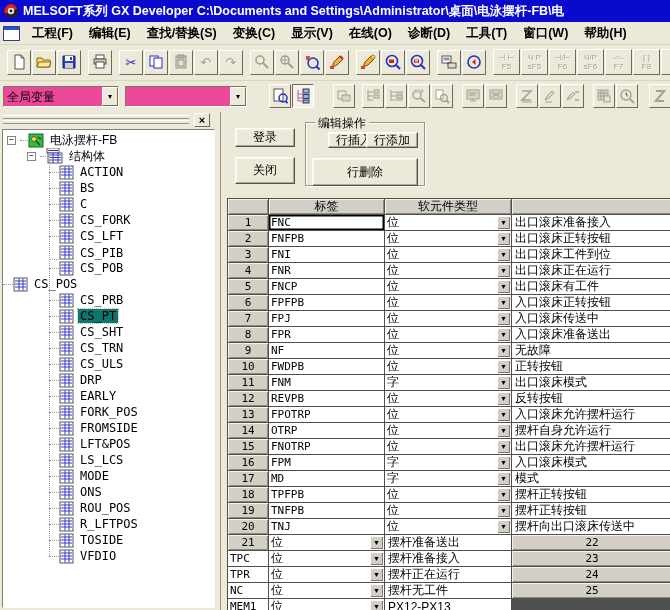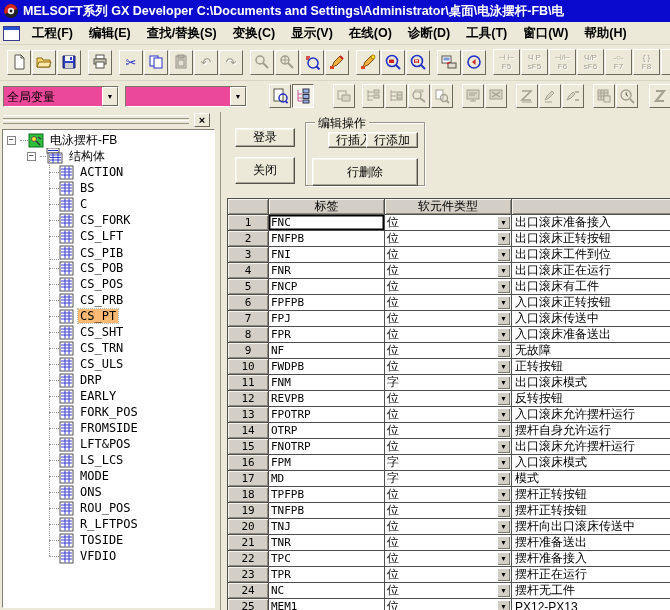--- a/index.html
+++ b/index.html
@@ -40,21 +40,21 @@
     display:flex;align-items:center;justify-content:center;font-size:11px;font-weight:bold;box-sizing:border-box;}
   .treebody{left:2px;top:129px;width:213px;bottom:2px;background:#fff;
     border:1px solid;border-color:#828277 #fff #fff #828277;overflow:hidden;padding-top:2px;box-sizing:border-box;}
   .trow{height:16px;display:flex;align-items:center;position:relative;
     font-family:"DejaVu Sans Mono",monospace;font-size:12px;white-space:nowrap;}
   .expander{width:9px;height:9px;border:1px solid #848484;background:#fff;display:flex;align-items:center;justify-content:center;
     font-size:8px;line-height:8px;box-sizing:border-box;flex:none;margin-right:4px;}
   .stub{border-top:1px dotted #9a9a9a;flex:none;}
   .ticon{flex:none;margin-right:4px;}
   .tlabel{padding:0 2px;}
-  .trow.selected .tlabel{background:#fdba74;outline:1px dotted #b9b6a5;}
+  .trow.selected .tlabel{background:#0f766e;outline:1px dotted #b9b6a5;}
   .vline{border-left:1px dotted #9a9a9a;width:0;}
   
   .rsep{left:220px;top:112px;bottom:0;width:1px;background:#9a9687;}
   .btn{background:#ece9d8;border:1px solid #55524a;border-top-color:#fff;border-left-color:#fff;
     box-shadow:inset -1px -1px 0 #aca899,inset 1px 1px 0 #f8f6ec;
     display:flex;align-items:center;justify-content:center;font-size:12px;box-sizing:border-box;}
   .groupbox{left:305px;top:122px;width:118px;height:62px;border:1px solid #9a9687;box-shadow:1px 1px 0 #fff, inset 1px 1px 0 #fff;}
   .legend{left:315px;top:115px;background:#ece9d8;padding:0 3px;font-size:12px;}
   
   .vtable{left:227px;top:198px;width:446px;height:412px;overflow:hidden;
@@ -460,21 +460,21 @@
 
       <div class="trow" style="padding-left:46px;">
         <span class="stub" style="width:10px;"></span>
         <svg class="ticon" width="15" height="15" viewBox="0 0 15 15">
           <rect x="1" y="1" width="13" height="13" fill="#fff" stroke="#555"></rect>
           <path d="M2 4h11M2 7h11M2 10h11M6 1.5v12M10 1.5v12" stroke="#3a3ad0" stroke-width="1"></path>
         </svg>
         <span class="tlabel">CS_POB</span>
       </div>
 
-      <div class="trow" style="padding-left:46px;">
+      <div class="trow" style="">
         <span class="stub" style="width:10px;"></span>
         <svg class="ticon" width="15" height="15" viewBox="0 0 15 15">
           <rect x="1" y="1" width="13" height="13" fill="#fff" stroke="#555"></rect>
           <path d="M2 4h11M2 7h11M2 10h11M6 1.5v12M10 1.5v12" stroke="#3a3ad0" stroke-width="1"></path>
         </svg>
         <span class="tlabel">CS_POS</span>
       </div>
 
       <div class="trow" style="padding-left:46px;">
         <span class="stub" style="width:10px;"></span>
@@ -852,21 +852,20 @@
     <div class="c-label">TNJ</div>
     <div class="c-type">
       <span>位</span>
       <span class="dd">
         <span>▼</span>
       </span>
     </div>
     <div class="c-com">摆杆向出口滚床传送中</div>
 
     <div class="c-num">21</div>
-    <div class="c-label">TNR</div>
     <div class="c-type">
       <span>位</span>
       <span class="dd">
         <span>▼</span>
       </span>
     </div>
     <div class="c-com">摆杆准备送出</div>
 
     <div class="c-num">22</div>
     <div class="c-label">TPC</div>

